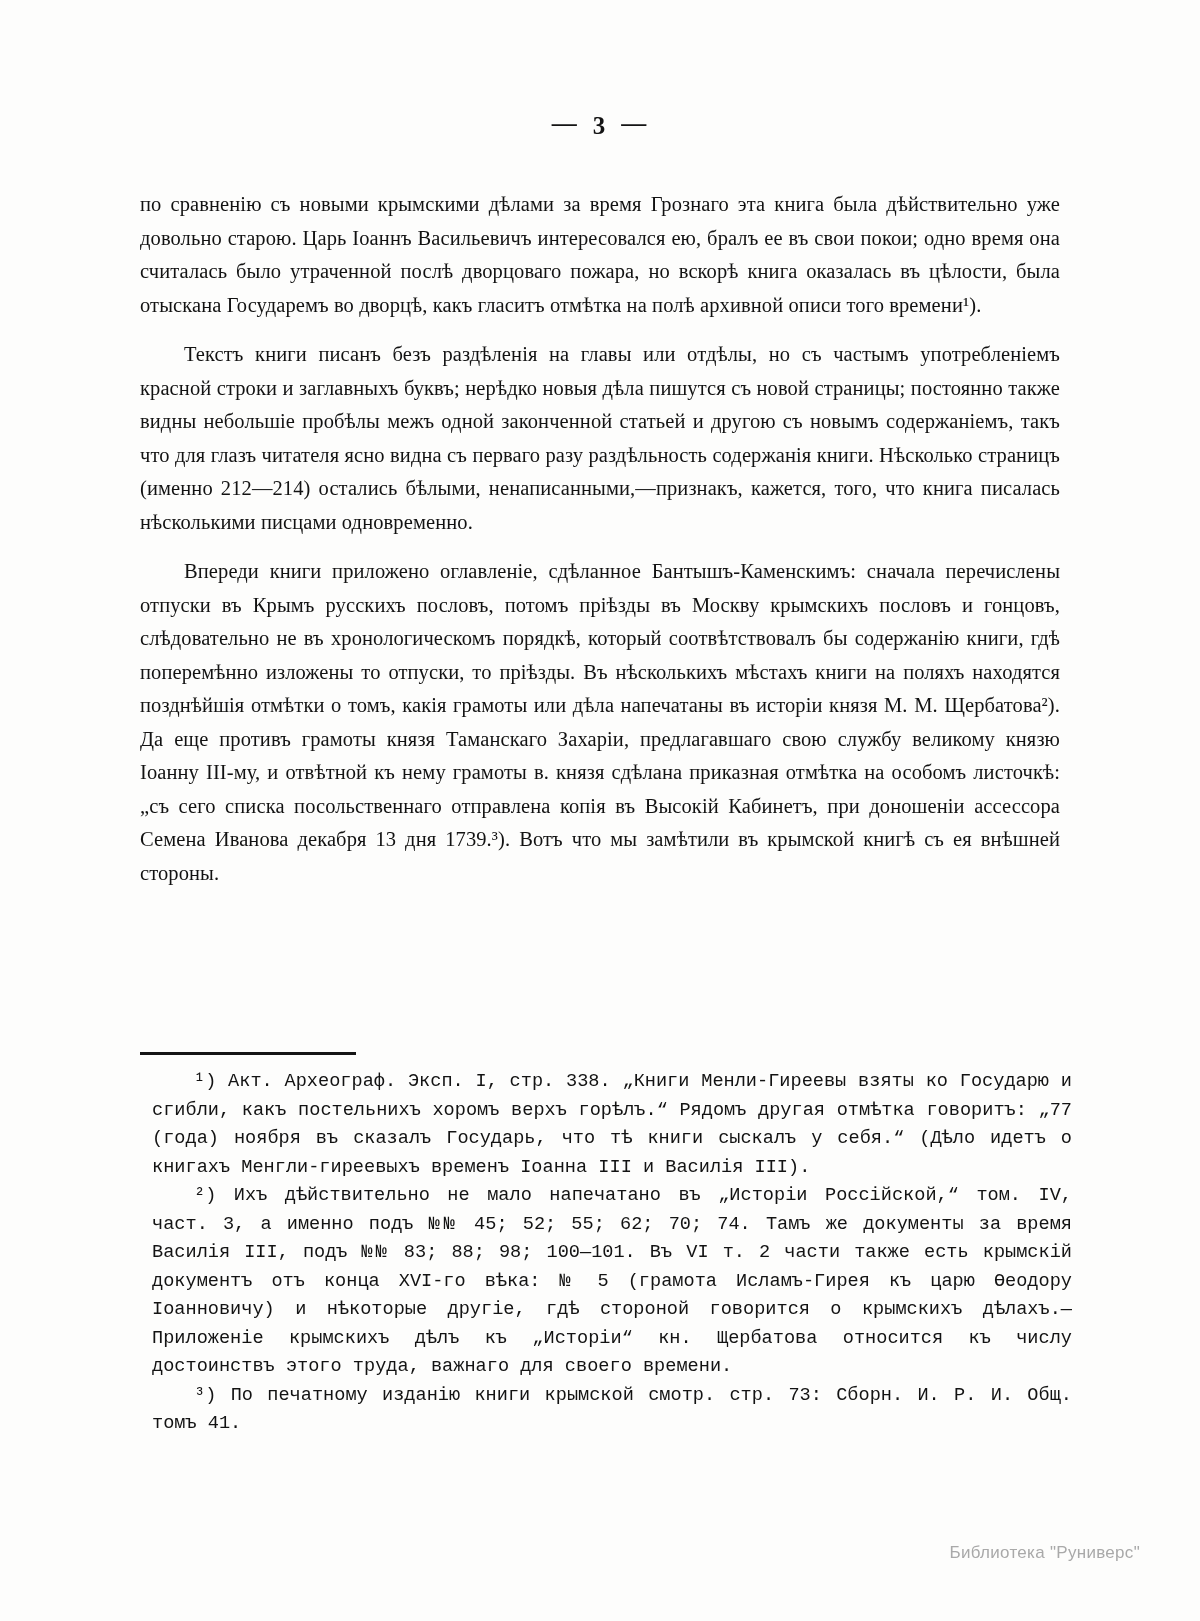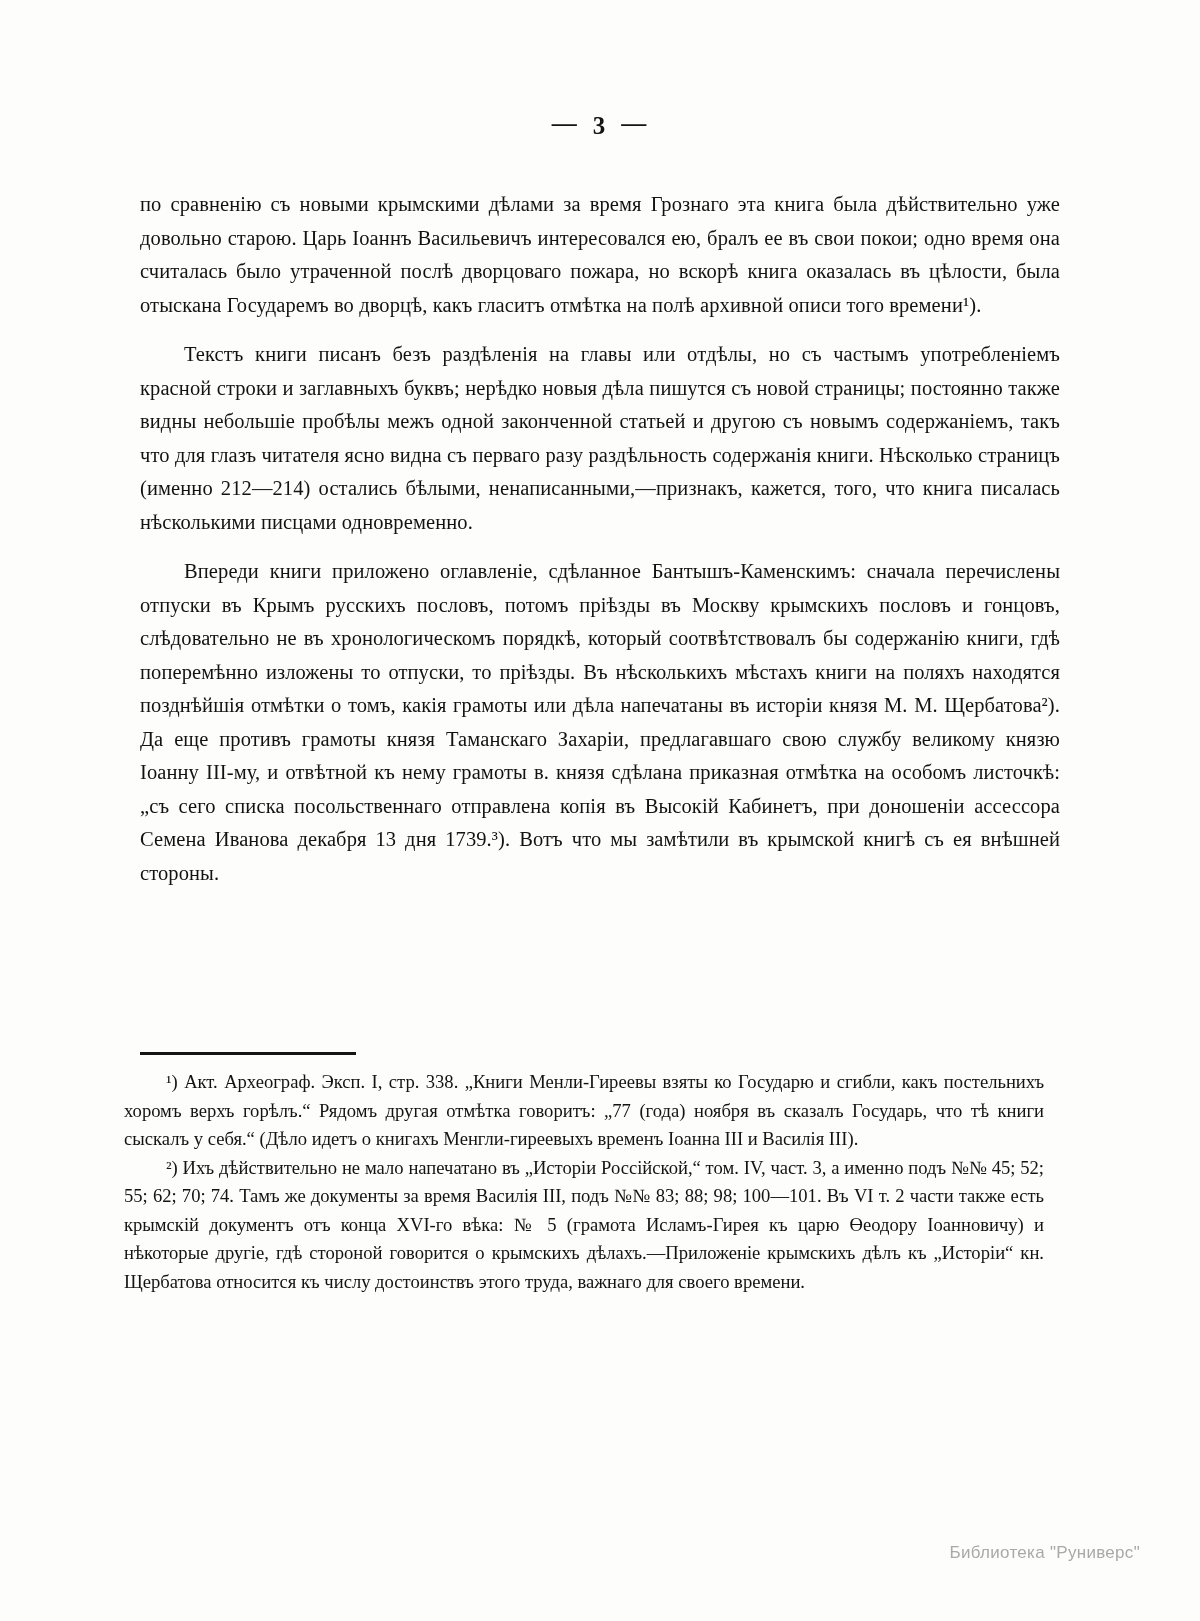--- a/index.html
+++ b/index.html
@@ -61,23 +61,24 @@
   .rule {
     position: absolute;
     left: 140px;
     top: 1052px;
     width: 216px;
     height: 3px;
     background: #151515;
   }
   .footnotes {
     position: absolute;
-    left: 124px;
+    left: 152px;
     top: 1068px;
     width: 920px;
+    font-family: Liberation Mono, monospace;
   }
   p.fn {
     margin: 0;
     font-size: 18.6px;
     line-height: 28.5px;
     text-align: justify;
     text-indent: 42px;
     color: #131313;
   }
   .watermark {
@@ -103,17 +104,18 @@
     <p class="para first">по сравненію съ новыми крымскими дѣлами за время Грознаго эта книга была дѣйствительно уже довольно старою. Царь Іоаннъ Васильевичъ интересовался ею, бралъ ее въ свои покои; одно время она считалась было утраченной послѣ дворцоваго пожара, но вскорѣ книга оказалась въ цѣлости, была отыскана Государемъ во дворцѣ, какъ гласитъ отмѣтка на полѣ архивной описи того времени¹).</p>
     <p class="para">Текстъ книги писанъ безъ раздѣленія на главы или отдѣлы, но съ частымъ употребленіемъ красной строки и заглавныхъ буквъ; нерѣдко новыя дѣла пишутся съ новой страницы; постоянно также видны небольшіе пробѣлы межъ одной законченной статьей и другою съ новымъ содержаніемъ, такъ что для глазъ читателя ясно видна съ перваго разу раздѣльность содержанія книги. Нѣсколько страницъ (именно 212—214) остались бѣлыми, ненаписанными,—признакъ, кажется, того, что книга писалась нѣсколькими писцами одновременно.</p>
     <p class="para">Впереди книги приложено оглавленіе, сдѣланное Бантышъ-Каменскимъ: сначала перечислены отпуски въ Крымъ русскихъ пословъ, потомъ пріѣзды въ Москву крымскихъ пословъ и гонцовъ, слѣдовательно не въ хронологическомъ порядкѣ, который соотвѣтствовалъ бы содержанію книги, гдѣ поперемѣнно изложены то отпуски, то пріѣзды. Въ нѣсколькихъ мѣстахъ книги на поляхъ находятся позднѣйшія отмѣтки о томъ, какія грамоты или дѣла напечатаны въ исторіи князя М. М. Щербатова²). Да еще противъ грамоты князя Таманскаго Захаріи, предлагавшаго свою службу великому князю Іоанну III-му, и отвѣтной къ нему грамоты в. князя сдѣлана приказная отмѣтка на особомъ листочкѣ: „съ сего списка посольственнаго отправлена копія въ Высокій Кабинетъ, при доношеніи ассессора Семена Иванова декабря 13 дня 1739.³). Вотъ что мы замѣтили въ крымской книгѣ съ ея внѣшней стороны.</p>
   </div>
 
   <div class="rule"></div>
 
   <div class="footnotes">
     <p class="fn">¹) Акт. Археограф. Эксп. I, стр. 338. „Книги Менли-Гиреевы взяты ко Государю и сгибли, какъ постельнихъ хоромъ верхъ горѣлъ.“ Рядомъ другая отмѣтка говоритъ: „77 (года) ноября въ        сказалъ Государь, что тѣ книги сыскалъ у себя.“ (Дѣло идетъ о книгахъ Менгли-гиреевыхъ временъ Іоанна III и Василія III).</p>
     <p class="fn">²) Ихъ дѣйствительно не мало напечатано въ „Исторіи Россійской,“ том. IV, част. 3, а именно подъ №№ 45; 52; 55; 62; 70; 74. Тамъ же документы за время Василія III, подъ №№ 83; 88; 98; 100—101. Въ VI т. 2 части также есть крымскій документъ отъ конца XVI-го вѣка: № 5 (грамота Исламъ-Гирея къ царю Өеодору Іоанновичу) и нѣкоторые другіе, гдѣ стороной говорится о крымскихъ дѣлахъ.—Приложеніе крымскихъ дѣлъ къ „Исторіи“ кн. Щербатова относится къ числу достоинствъ этого труда, важнаго для своего времени.</p>
+    <p class="fn">³) По печатному изданію книги крымской смотр. стр. 73: Сборн. И. Р. И. Общ. томъ 41.</p>
   </div>
 
   <div class="watermark">Библиотека "Руниверс"</div>
 
 </div>
 
 </body></html>

